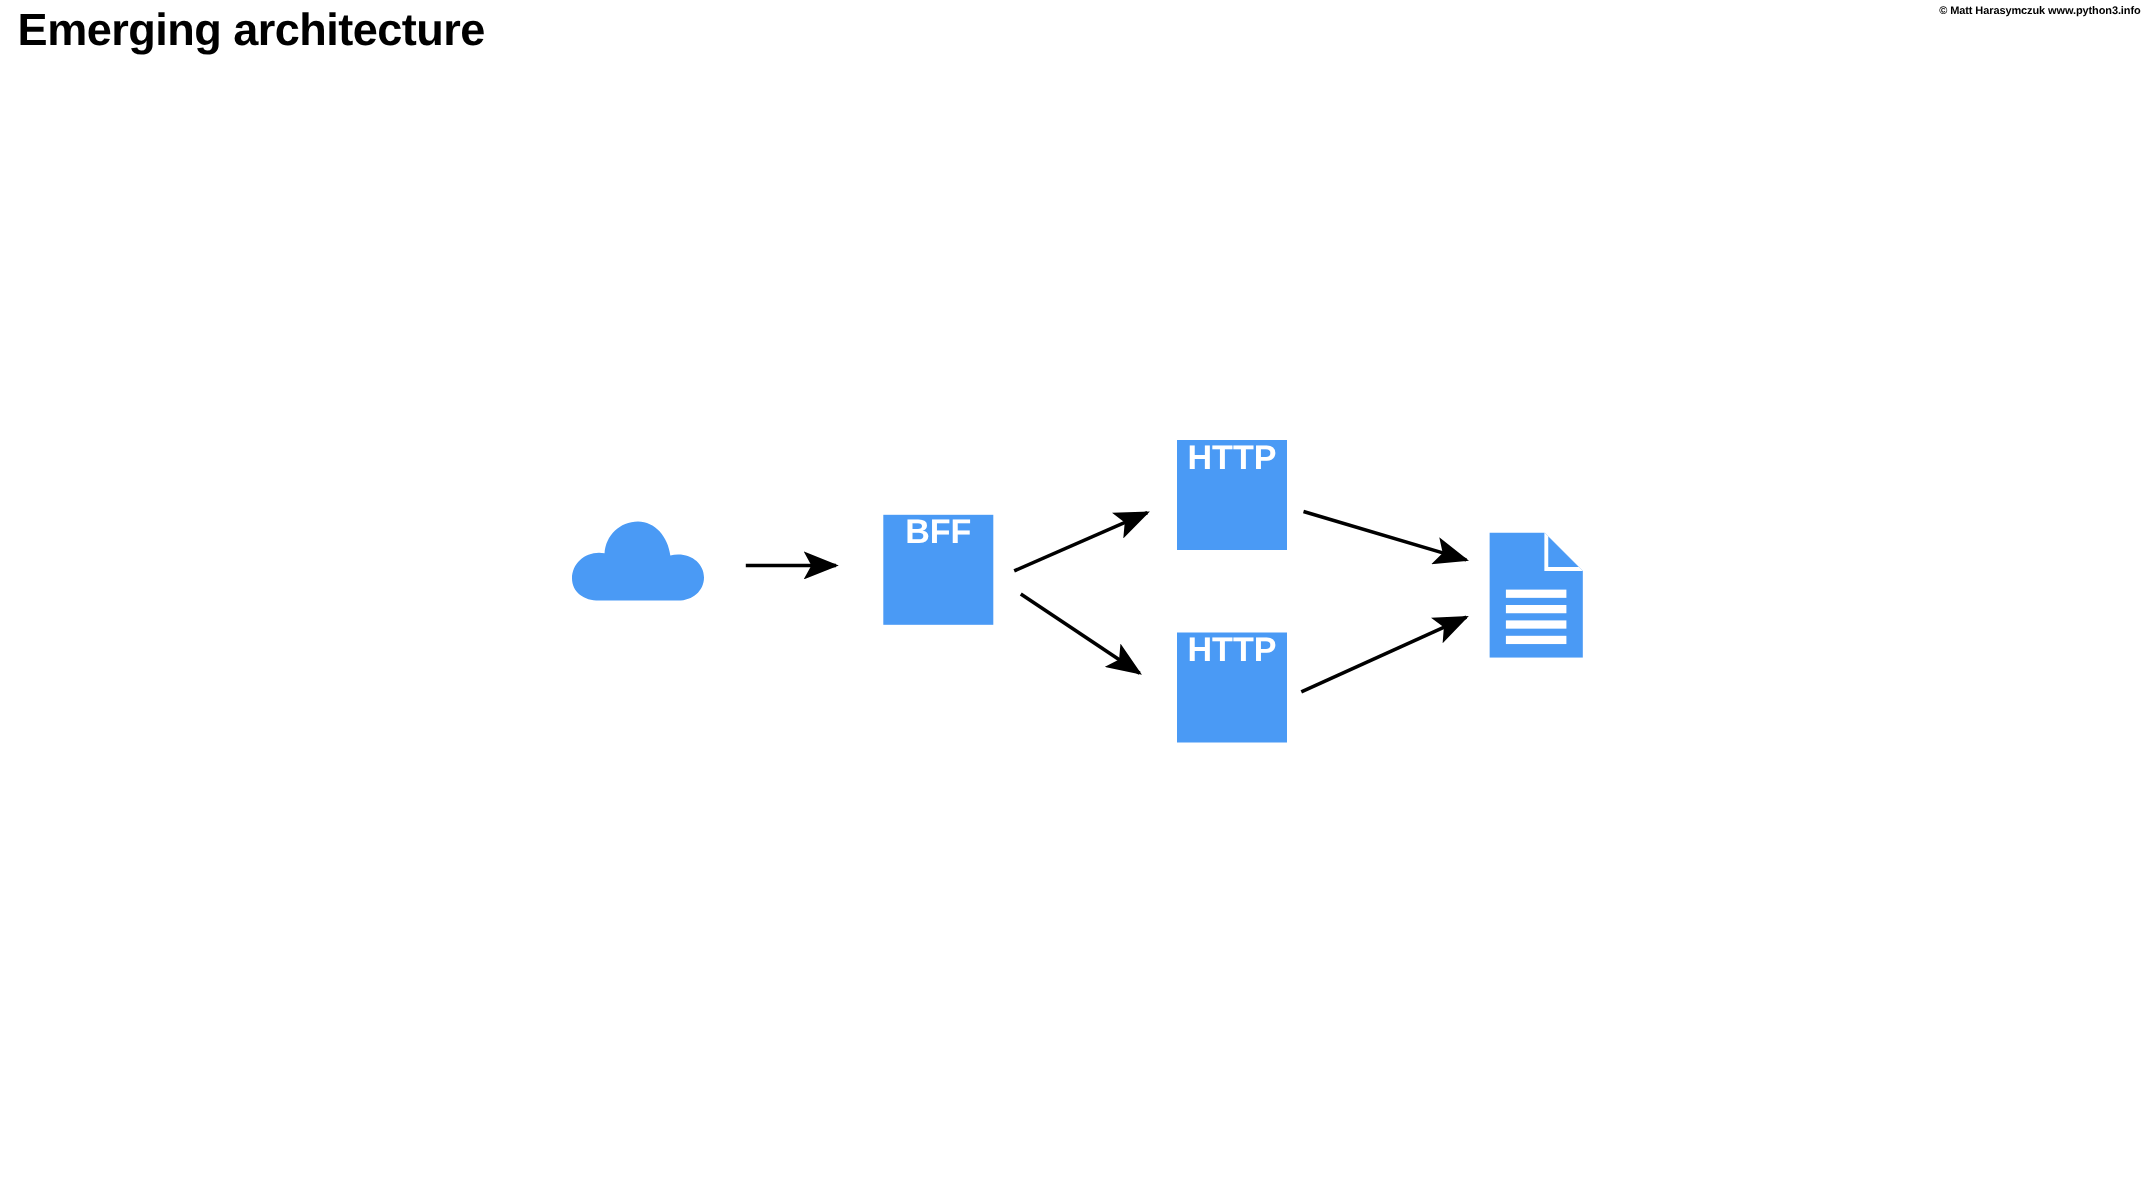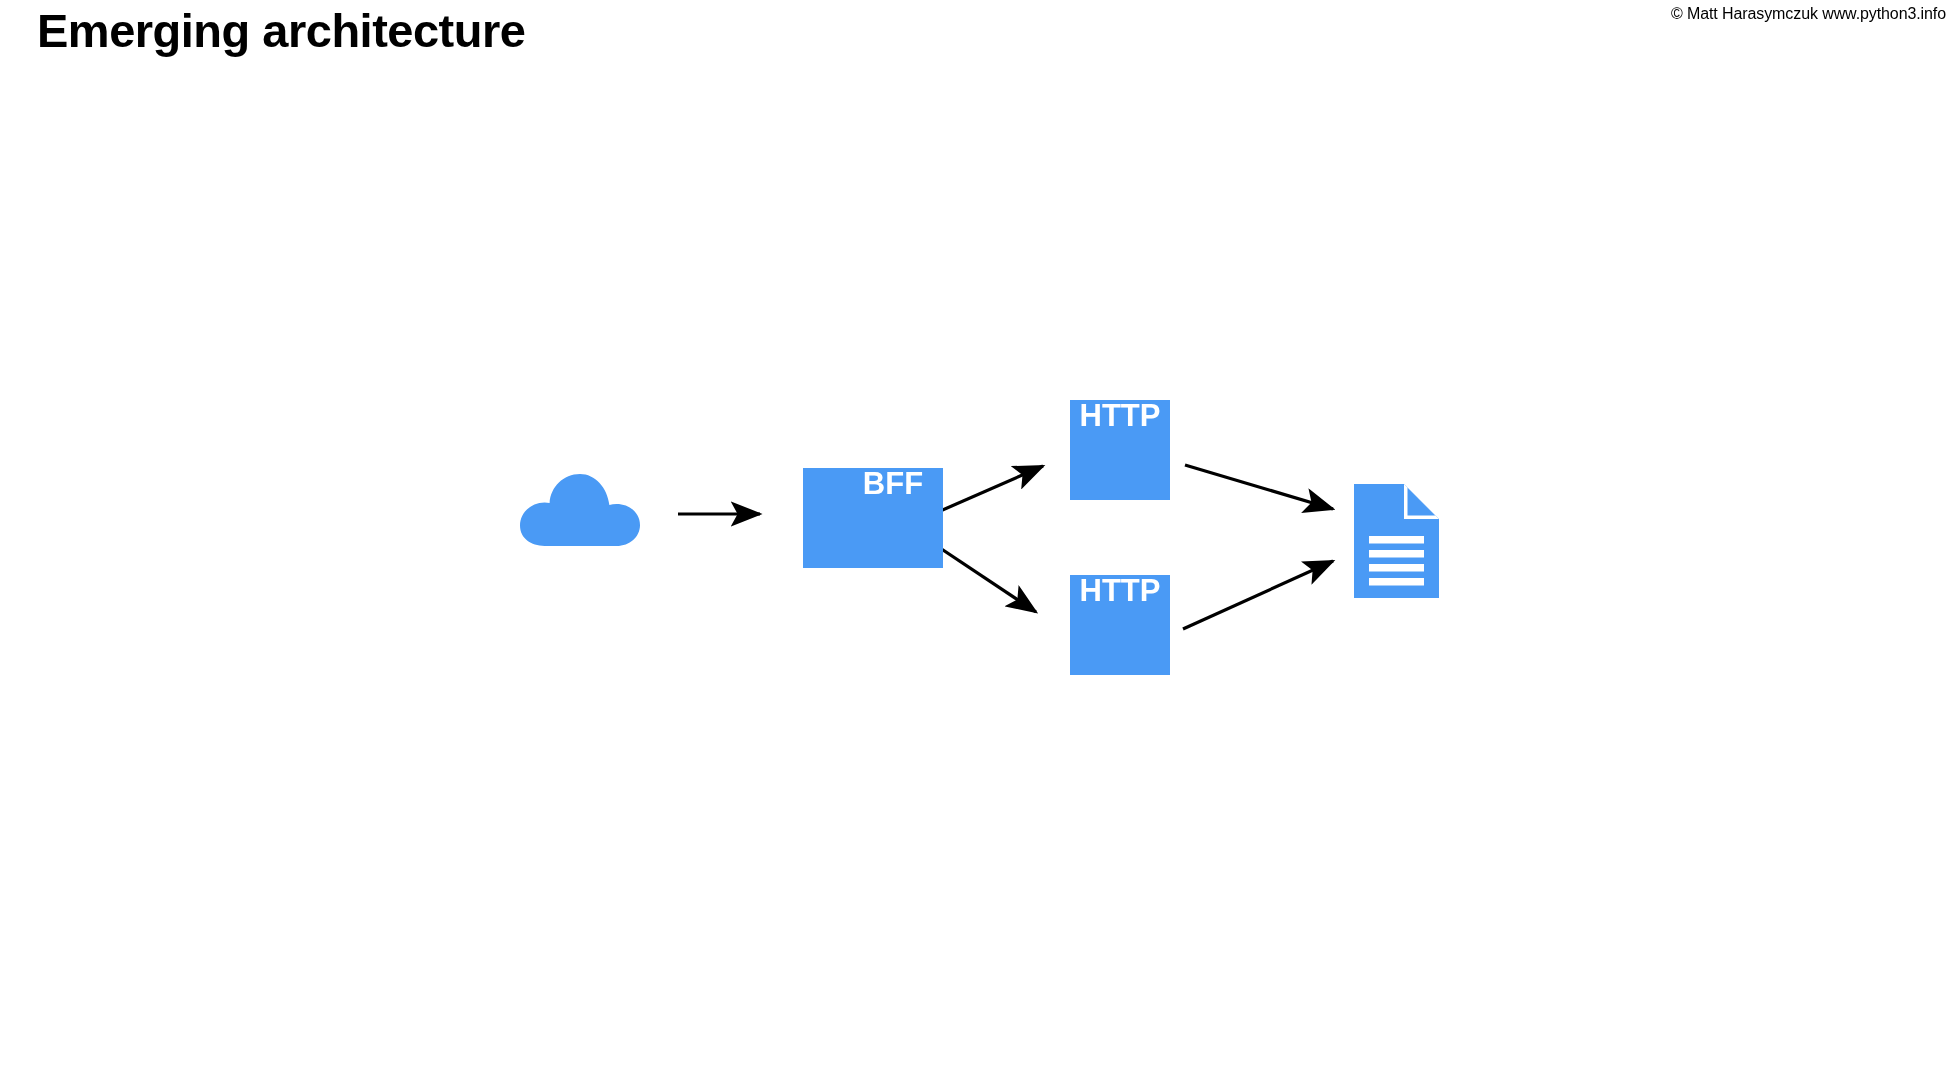--- a/index.html
+++ b/index.html
@@ -12,35 +12,35 @@
     height: 1080px;
     position: relative;
     overflow: hidden;
     font-family: "Liberation Sans", sans-serif;
     -webkit-font-smoothing: antialiased;
   }
 
   
   #slide-title {
     position: absolute;
-    left: 37px;
+    left: 16px;
     top: 4px;
-    font-size: 47px;
+    font-size: 41px;
     font-weight: bold;
     color: #000000;
     letter-spacing: -0.5px;
     white-space: nowrap;
     line-height: 1.15;
   }
   #copyright-notice {
     position: absolute;
     right: 14px;
     top: 5px;
-    font-size: 16px;
-    font-weight: normal;
+    font-size: 10px;
+    font-weight: bold;
     color: #000000;
     white-space: nowrap;
     letter-spacing: -0.1px;
   }
 
   
   #diagram {
     position: absolute;
     left: 0;
     top: 0;
@@ -67,21 +67,20 @@
     font-family: "Liberation Sans", sans-serif;
     line-height: 1;
     user-select: none;
   }
   #node-bff {
     left: 803px;
     top: 468px;
     width: 100px;
     height: 100px;
     font-size: 31px;
-    padding-left: 40px;
   }
   #node-http-top {
     left: 1070px;
     top: 400px;
     width: 100px;
     height: 100px;
     font-size: 31px;
   }
   #node-http-bottom {
     left: 1070px;

